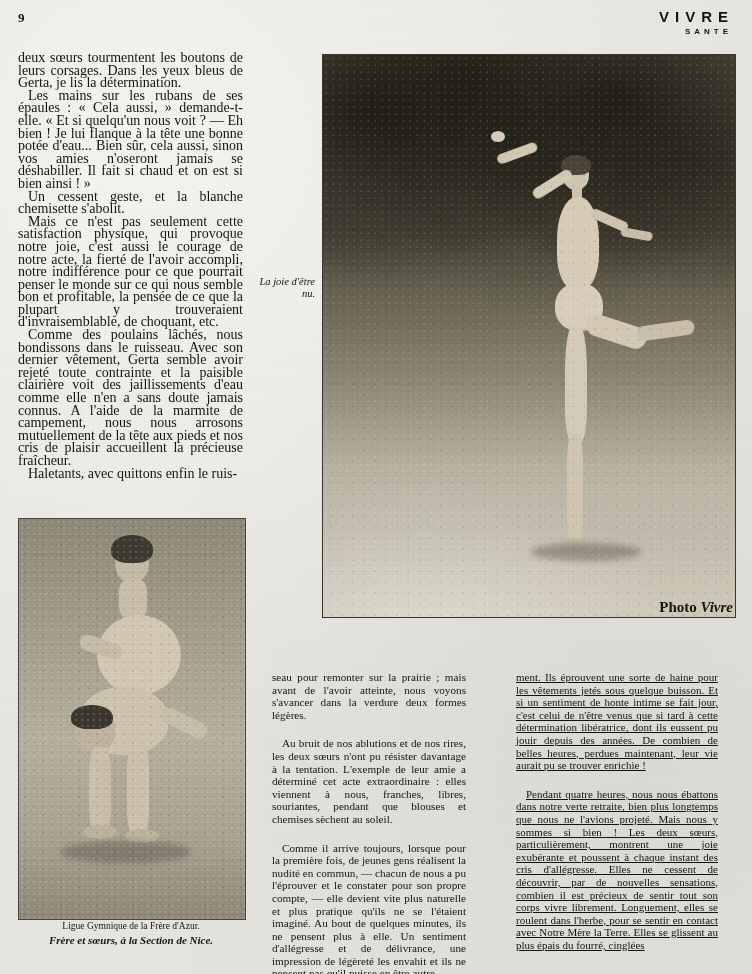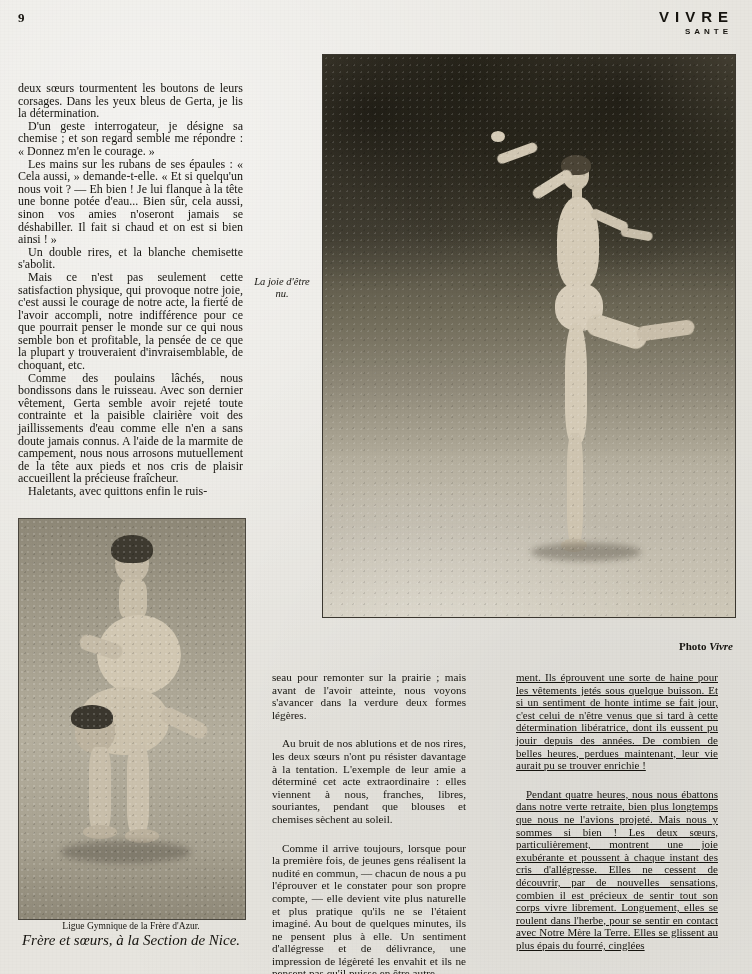--- a/index.html
+++ b/index.html
@@ -43,24 +43,23 @@
     font-size:15px;font-weight:bold;letter-spacing:6px;
   }
   .masthead .mh-sub{
     font-family:"Liberation Sans", sans-serif;
     font-size:8px;font-weight:bold;letter-spacing:4px;
     margin-top:2px;margin-right:2px;
   }
   
   .col-top-left{
     position:absolute;left:18px;top:52px;width:225px;
-    font-size:12px;line-height:12.6px;
+    font-size:14px;line-height:12.6px;
     text-align:justify;
     hyphens:auto;
-    margin-top:30px;
   }
   .col-top-left p{margin:0;text-indent:10px;}
   .col-top-left p.first{text-indent:0;}
   
   .photo-top{
     position:absolute;left:322px;top:54px;width:412px;height:562px;
     background:#6b6355;
     overflow:hidden;
     border:1px solid #3b3730;
   }
@@ -94,25 +93,25 @@
     background-position:0 0, 3px 5px;
     opacity:.7;
   }
   .figure-main{
     position:absolute;left:168px;top:60px;width:170px;height:470px;
   }
   .fg{position:absolute;background:#d8cfbc;}
   .fg.soft{filter:blur(.5px);}
   .cap-joie{
     position:absolute;left:249px;top:276px;width:66px;
-    font-style:italic;font-size:10.5px;line-height:12px;text-align:center;
+    font-style:italic;font-size:10.5px;line-height:12px;text-align:right;
   }
   .photo-credit{
-    position:absolute;right:19px;top:640px;
-    font-size:11px;font-weight:bold;font-family:"Liberation Serif",serif;
+    position:absolute;right:19px;top:599px;
+    font-size:15px;font-weight:bold;font-family:"Liberation Serif",serif;
   }
   .photo-credit i{font-style:italic;}
   
   .photo-bl{
     position:absolute;left:18px;top:518px;width:226px;height:400px;
     background:#9a9race;
     overflow:hidden;
     border:1px solid #4a463e;
   }
   .photo-bl .bg{
@@ -127,21 +126,21 @@
     background-size:6px 6px, 9px 9px;
     background-position:0 0, 2px 4px;
     opacity:.75;
   }
   .blfig{position:absolute;background:#cfc6b2;filter:blur(.4px);}
   .cap-bl{
     position:absolute;left:18px;top:920px;width:226px;
     text-align:center;font-size:9.5px;line-height:12px;
   }
   .cap-bl .l1{font-style:normal;}
-  .cap-bl .l2{font-style:italic;font-size:15px;margin-top:2px;}
+  .cap-bl .l2{font-style:italic;font-size:11px;margin-top:2px;font-weight:bold;}
   
   .col-bot-mid{
     position:absolute;left:256px;top:655px;width:226px;
     font-size:11.2px;line-height:12.6px;text-align:justify;hyphens:auto;
   }
   .col-bot-right{
     position:absolute;left:500px;top:655px;width:234px;
     font-size:11px;line-height:12.6px;text-align:justify;hyphens:auto;text-decoration:underline;
   }
   .col-bot-mid p,.col-bot-right p{margin:16px;text-indent:10px;}
@@ -154,23 +153,22 @@
 
   <div class="folio">9</div>
 
   <div class="masthead">
     <div class="mh-main">VIVRE</div>
     <div class="mh-sub">SANTE</div>
   </div>
 
   <div class="col-top-left">
     <p class="first">deux sœurs tourmentent les boutons de leurs corsages. Dans les yeux bleus de Gerta, je lis la détermination.</p>
-    <p>D'un geste interrogateur, je désigne sa chemise ; et son regard semble me répondre : « Donnez m'en le courage. »</p>
     <p>Les mains sur les rubans de ses épaules : « Cela aussi, » demande-t-elle. « Et si quelqu'un nous voit ? — Eh bien ! Je lui flanque à la tête une bonne potée d'eau... Bien sûr, cela aussi, sinon vos amies n'oseront jamais se déshabiller. Il fait si chaud et on est si bien ainsi ! »</p>
-    <p>Un double rires, et la blanche chemisette s'abolit.</p>
+    <p>Un cessent geste, et la blanche chemisette s'abolit.</p>
     <p>Mais ce n'est pas seulement cette satisfaction physique, qui provoque notre joie, c'est aussi le courage de notre acte, la fierté de l'avoir accompli, notre indifférence pour ce que pourrait penser le monde sur ce qui nous semble bon et profitable, la pensée de ce que la plupart y trouveraient d'invraisemblable, de choquant, etc.</p>
     <p>Comme des poulains lâchés, nous bondissons dans le ruisseau. Avec son dernier vêtement, Gerta semble avoir rejeté toute contrainte et la paisible clairière voit des jaillissements d'eau comme elle n'en a sans doute jamais connus. A l'aide de la marmite de campement, nous nous arrosons mutuellement de la tête aux pieds et nos cris de plaisir accueillent la précieuse fraîcheur.</p>
     <p>Haletants, avec quittons enfin le ruis-</p>
   </div>
 
   <div class="photo-top">
     <div class="sky"></div>
     <div class="foliage"></div>
     <div class="ground"></div>
 

